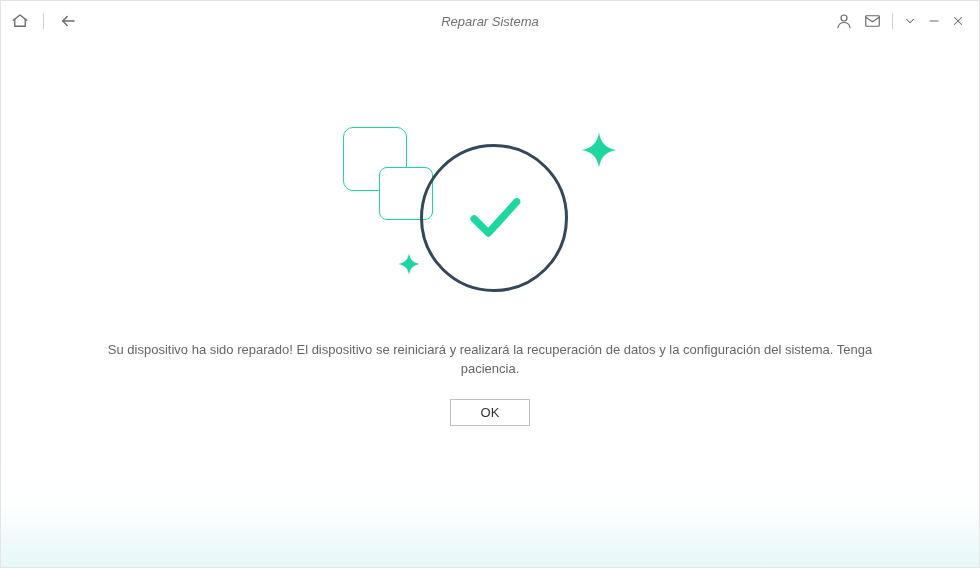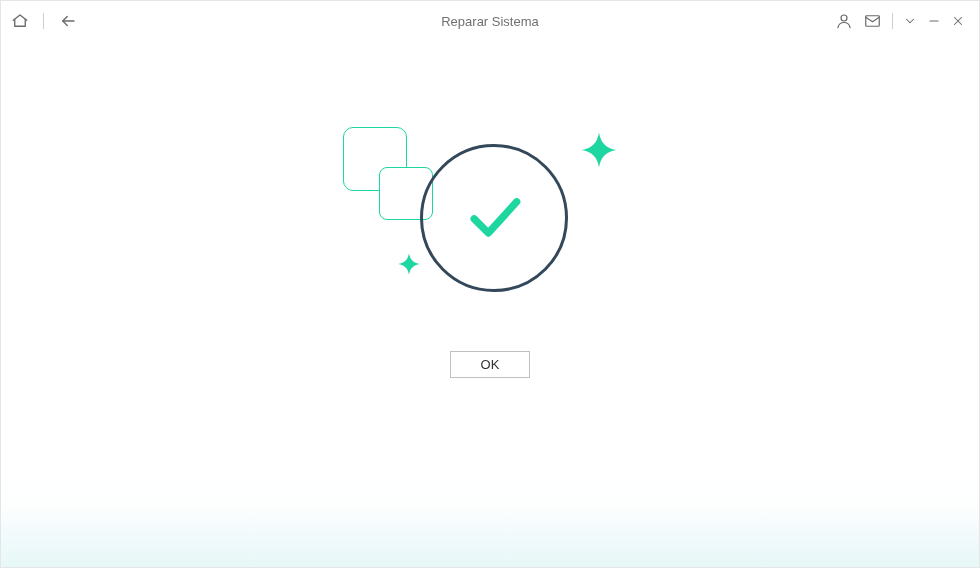--- a/index.html
+++ b/index.html
@@ -8,20 +8,21 @@
 
   
   .titlebar {
     display: flex;
     align-items: center;
     justify-content: center;
     height: 40px;
     position: relative;
     color: #333;
     font-size: 13px;
+    font-style: italic;
   }
   .titlebar .left-controls {
     position: absolute;
     left: 10px;
     top: 0;
     height: 40px;
     display: flex;
     align-items: center;
     gap: 14px;
   }
@@ -227,18 +228,19 @@
       </span>
     </div>
 
     <span class="sparkle-small">
       <svg width="26" height="26" viewBox="0 0 24 24" fill="#1ed6a0">
         <path d="M12 2 C13 8 16 11 22 12 C16 13 13 16 12 22 C11 16 8 13 2 12 C8 11 11 8 12 2 Z"></path>
       </svg>
     </span>
   </div>
 
+  <div class="description">Su dispositivo ha sido reparado! El dispositivo se reiniciará y realizará la recuperación de datos y la configuración del sistema. Tenga paciencia.</div>
 
   <button class="ok-btn">OK</button>
 
 </div>
 
 <div class="bottom-glow"></div>
 
 </body></html>

